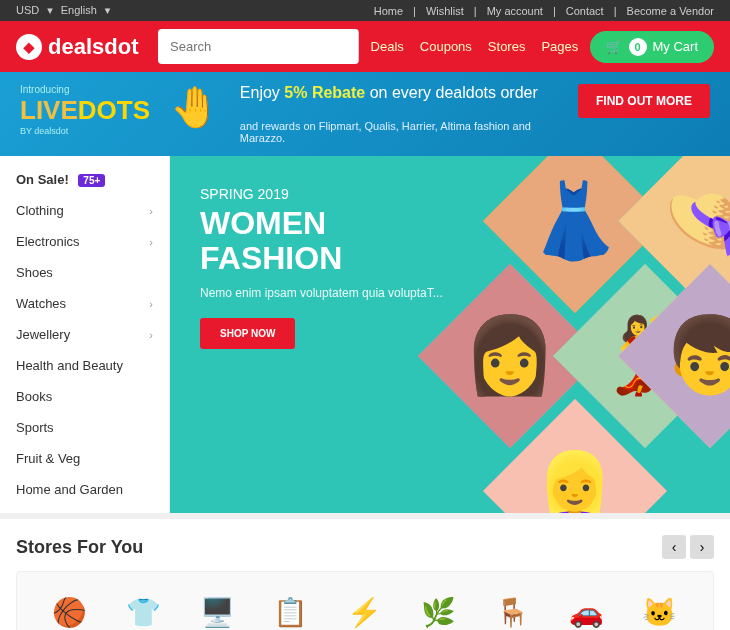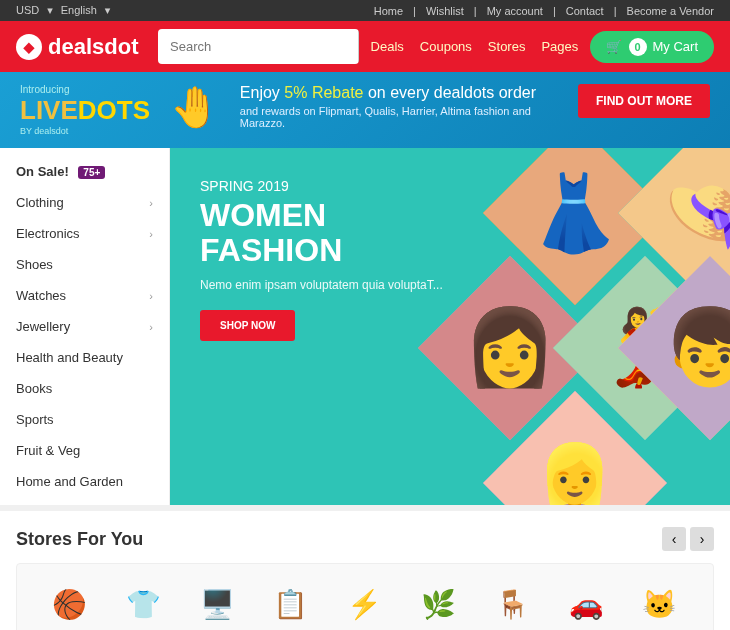--- a/index.html
+++ b/index.html
@@ -27,32 +27,32 @@
     
     .promo-banner { background: linear-gradient(135deg, #1a9fd4, #0d7eb5); display: flex; align-items: flex-start; padding: 12px 20px; gap: 20px; }
     .live-dots { color: white; }
     .live-dots .introducing { font-size: 10px; color: #aee; }
     .live-dots .logo-text { font-size: 26px; font-weight: bold; color: white; }
     .live-dots .logo-text span { color: #f0c040; }
     .live-dots .by { font-size: 9px; color: #aee; }
     .banner-icon { font-size: 40px; }
     .banner-text { flex: 1; color: white; }
     .banner-text .main-text { font-size: 16px; }
-    .banner-text .main-text strong { font-weight: normal; color: #f0f040; }
-    .banner-text .sub-text { font-size: 11px; color: #ddeeff; margin-top: 3px; }
+    .banner-text .main-text strong { font-weight: bold; color: #f0f040; }
+    .banner-text .sub-text { font-size: 11px; color: #ddeeff; margin-top: 18px; }
     .find-out-btn { background: #e8192c; color: white; border: none; padding: 10px 18px; border-radius: 3px; cursor: pointer; font-size: 12px; font-weight: bold; white-space: nowrap; }
 
     
     .main-content { display: flex; background: white; }
 
     
     .sidebar { width: 170px; min-width: 170px; background: white; border-right: 1px solid #eee; padding: 8px 0; }
     .sidebar-item { padding: 8px 16px; display: flex; justify-content: space-between; align-items: center; cursor: pointer; font-size: 13px; color: #333; }
     .sidebar-item.on-sale { color: #333; font-weight: bold; }
-    .sale-badge { background: #701a75; color: white; font-size: 10px; padding: 1px 5px; border-radius: 3px; margin-left: 6px; }
+    .sale-badge { background: #6d28d9; color: white; font-size: 10px; padding: 1px 5px; border-radius: 3px; margin-left: 6px; }
     .sidebar-arrow { color: #999; font-size: 11px; }
 
     
     .hero { flex: 1; background: #2ec4b6; position: relative; overflow: hidden; min-height: 270px; padding: 30px 30px; }
     .hero-text { color: white; position: relative; z-index: 2; max-width: 55%; }
     .hero-text .season { font-size: 14px; margin-bottom: 4px; }
     .hero-text .title { font-size: 32px; font-weight: 900; text-transform: uppercase; line-height: 1.1; margin-bottom: 10px; }
     .hero-text .desc { font-size: 12px; color: rgba(255,255,255,0.9); margin-bottom: 18px; }
     .shop-now-btn { background: #e8192c; color: white; border: none; padding: 10px 20px; border-radius: 3px; cursor: pointer; font-size: 10px; font-weight: bold; }
 

